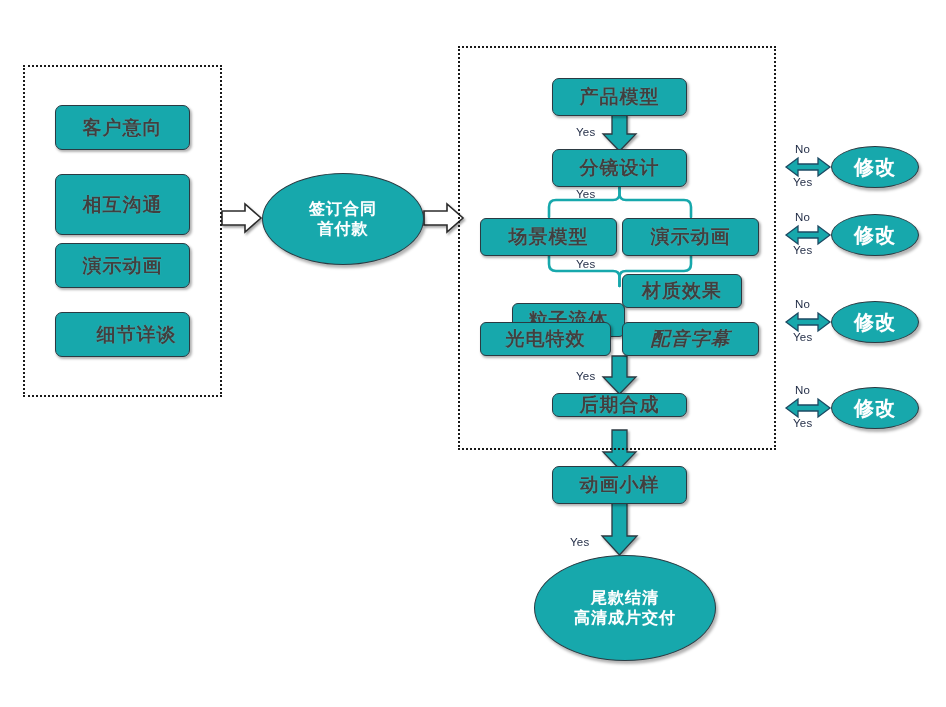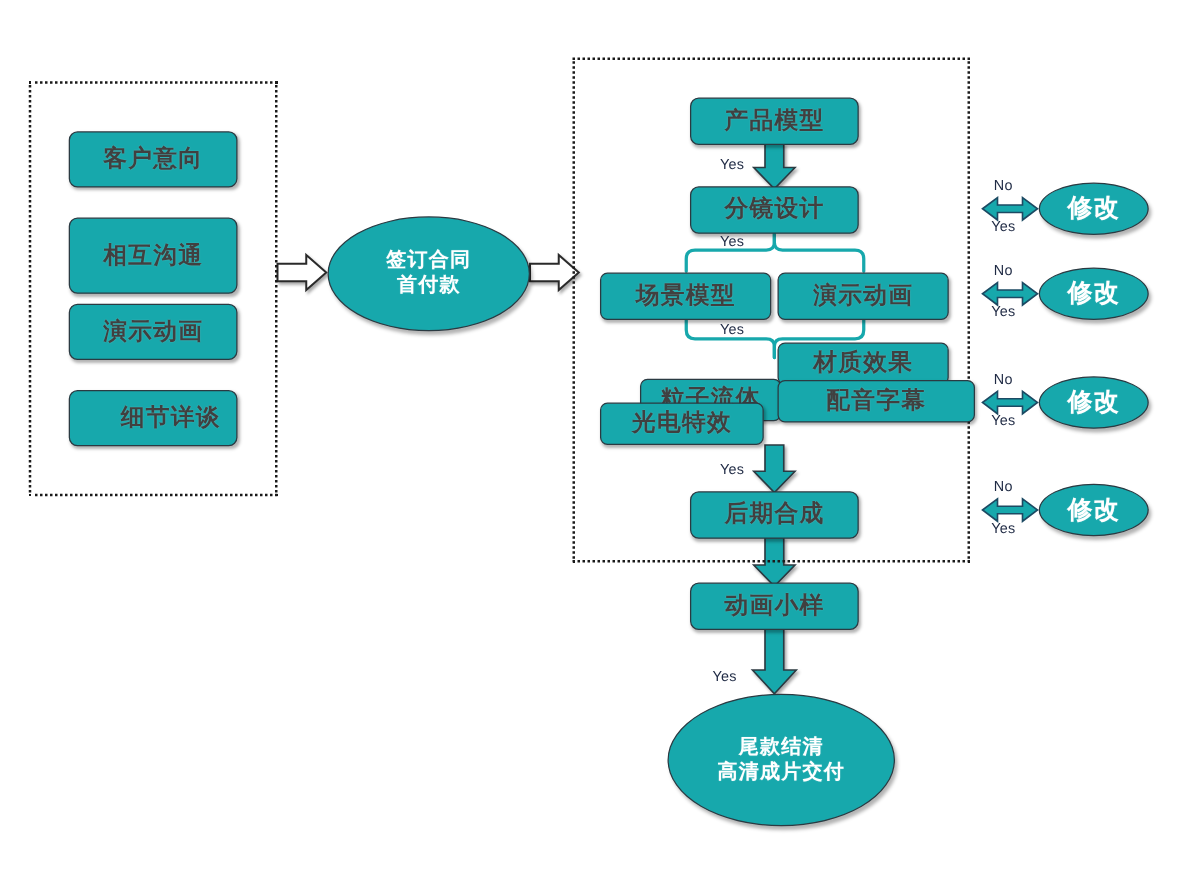--- a/index.html
+++ b/index.html
@@ -158,27 +158,27 @@
   <div class="node" style="left:552px; top:78px; width:135px; height:38px;">产品模型</div>
 
   <div class="node" style="left:552px; top:149px; width:135px; height:38px;">分镜设计</div>
 
   <div class="node grid-cell" style="left:480px; top:218px; width:137px; height:38px;">场景模型</div>
 
   <div class="node grid-cell" style="left:622px; top:218px; width:137px; height:38px;">演示动画</div>
 
   <div class="node grid-cell" style="left:480px; top:303px; width:113px; height:34px;margin-left:32px;">粒子流体</div>
 
-  <div class="node grid-cell" style="left:622px; top:274px; width:137px; height:34px;">材质效果</div>
+  <div class="node grid-cell" style="left:622px; top:274px; width:120px; height:34px;">材质效果</div>
 
   <div class="node grid-cell" style="left:480px; top:322px; width:131px; height:34px;">光电特效</div>
 
-  <div class="node grid-cell" style="left:622px; top:304px; width:158px; height:34px;">配音字幕</div>
-
-  <div class="node" style="left:552px; top:393px; width:135px; height:38px;">后期合成</div>
+  <div class="node grid-cell" style="left:622px; top:322px; width:137px; height:34px;font-style:italic;">配音字幕</div>
+
+  <div class="node" style="left:552px; top:393px; width:135px; height:24px;">后期合成</div>
 
   <div class="node" style="left:552px; top:466px; width:135px; height:38px;">动画小样</div>
 
   <div class="ellipse" style="left:534px; top:555px; width:182px; height:106px;">
     <span>尾款结清</span>
     <span>高清成片交付</span>
   </div>
 
   <div class="ellipse small" style="left:831px; top:146px; width:88px; height:42px;">
     <span>修改</span>

